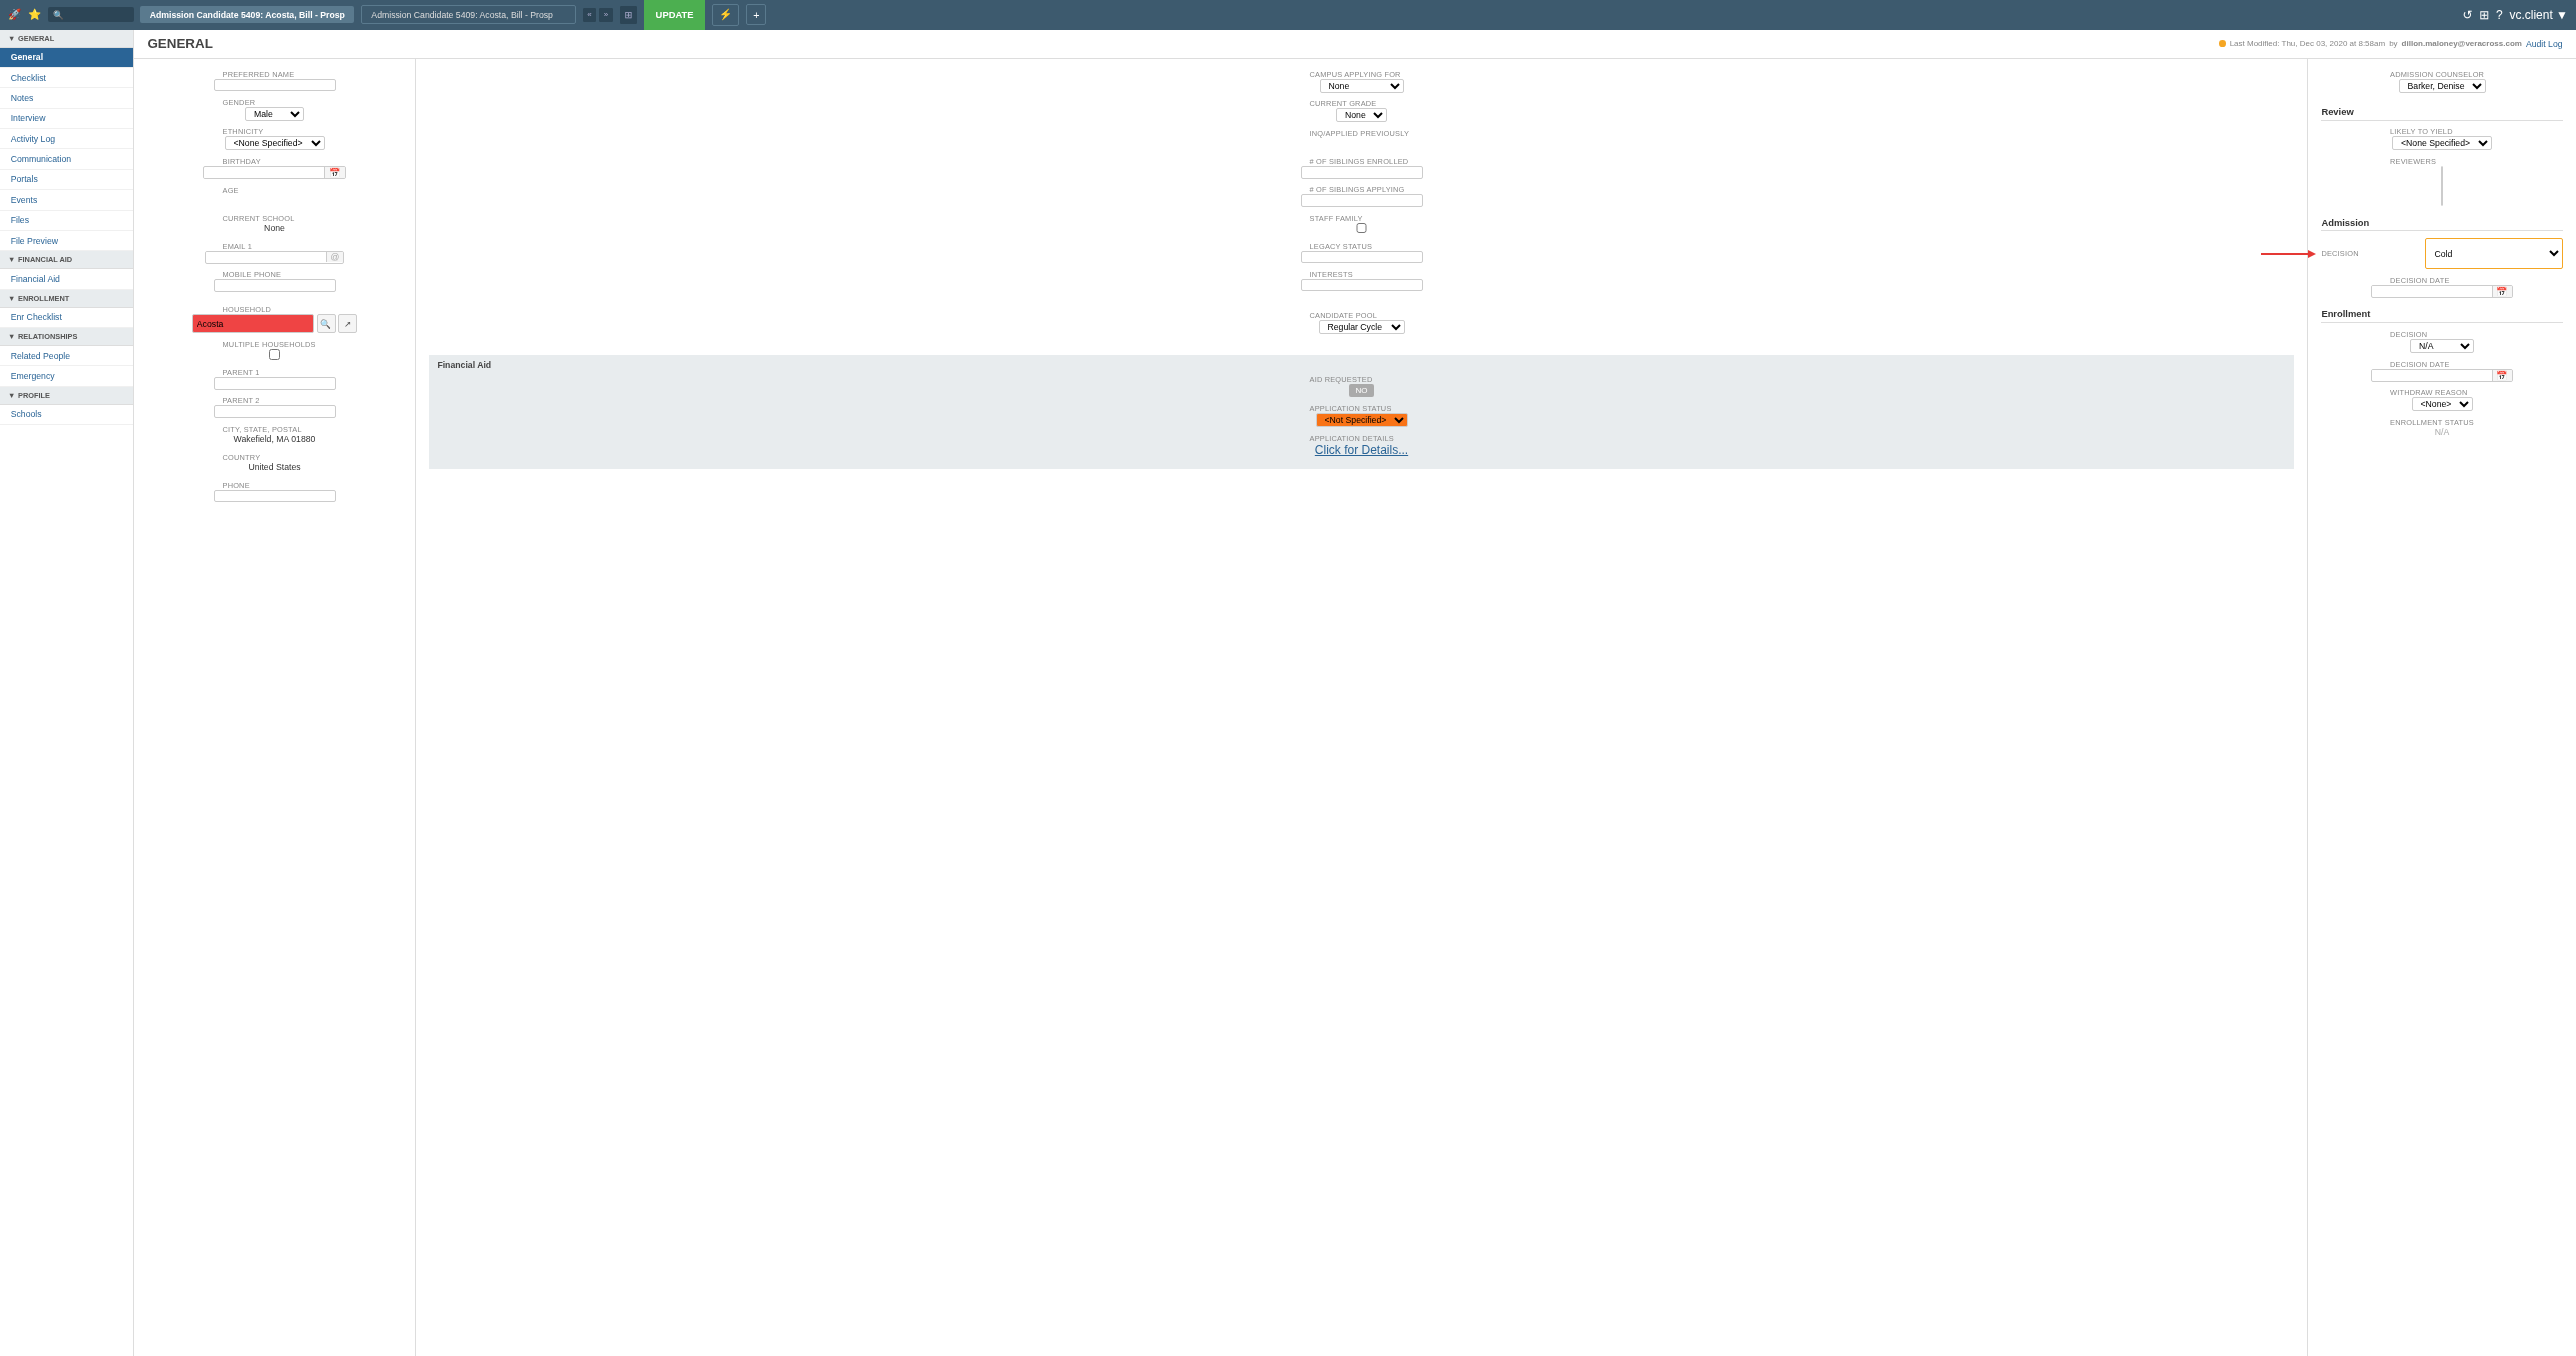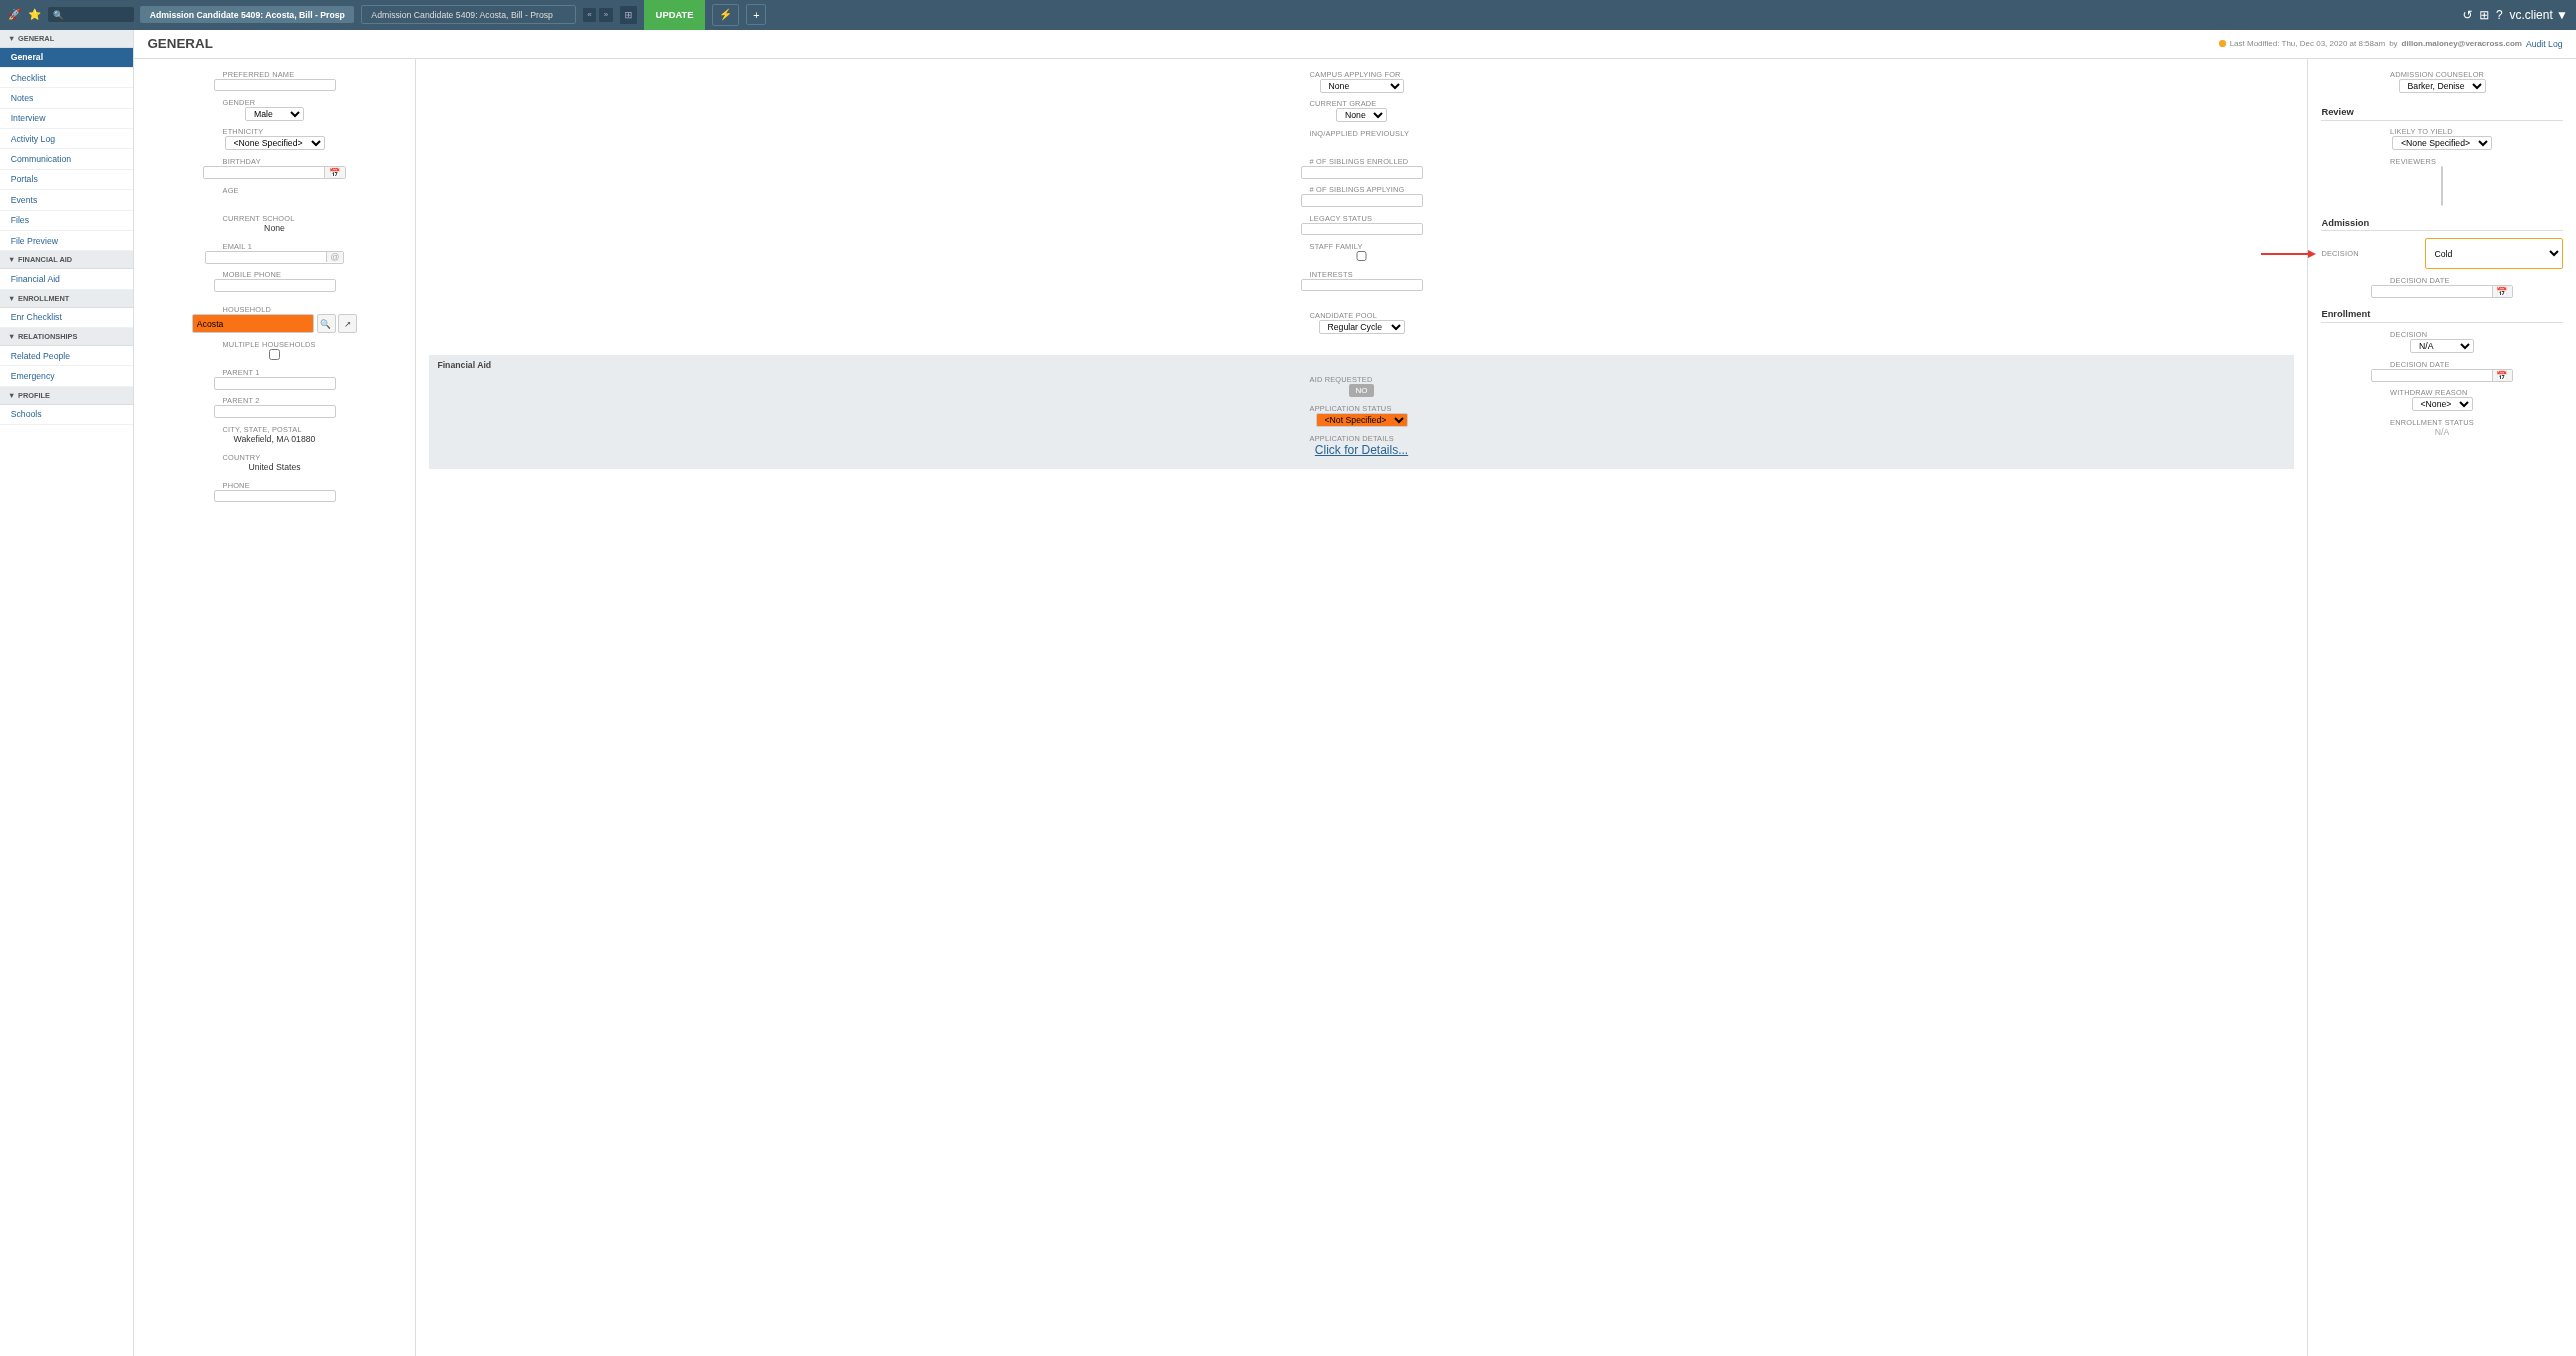--- a/index.html
+++ b/index.html
@@ -238,21 +238,21 @@
       flex: 1;
       gap: 2.7px;
     }
     .household-input {
       flex: 1;
       height: 19px;
       border: 0.7px solid #ccc;
       border-radius: 2px;
       padding: 0 4px;
       font-size: 8.7px;
-      background: #f97316;
+      background: #ef4444;
     }
     .household-btn {
       height: 19px;
       width: 19px;
       border: 0.7px solid #ccc;
       border-radius: 2px;
       background: #f5f5f5;
       cursor: pointer;
       display: flex;
       align-items: center;
@@ -600,27 +600,27 @@
           <span class="field-label"># OF SIBLINGS ENROLLED</span>
           <input class="field-input" type="text" style="">
         </div>
 
         <div class="field-row">
           <span class="field-label"># OF SIBLINGS APPLYING</span>
           <input class="field-input" type="text" style="">
         </div>
 
         <div class="field-row">
-          <span class="field-label">LEGACY STATUS</span>
-          <input class="field-input" type="text" style="">
-        </div>
-
-        <div class="field-row">
           <span class="field-label">STAFF FAMILY</span>
           <input type="checkbox" class="field-checkbox" style="">
+        </div>
+
+        <div class="field-row">
+          <span class="field-label">LEGACY STATUS</span>
+          <input class="field-input" type="text" style="">
         </div>
 
         <div class="field-row">
           <span class="field-label">INTERESTS</span>
           <input class="field-input" type="text" style="">
         </div>
 
         <div style="height:13.4px;"></div>
 
         <div class="field-row">

